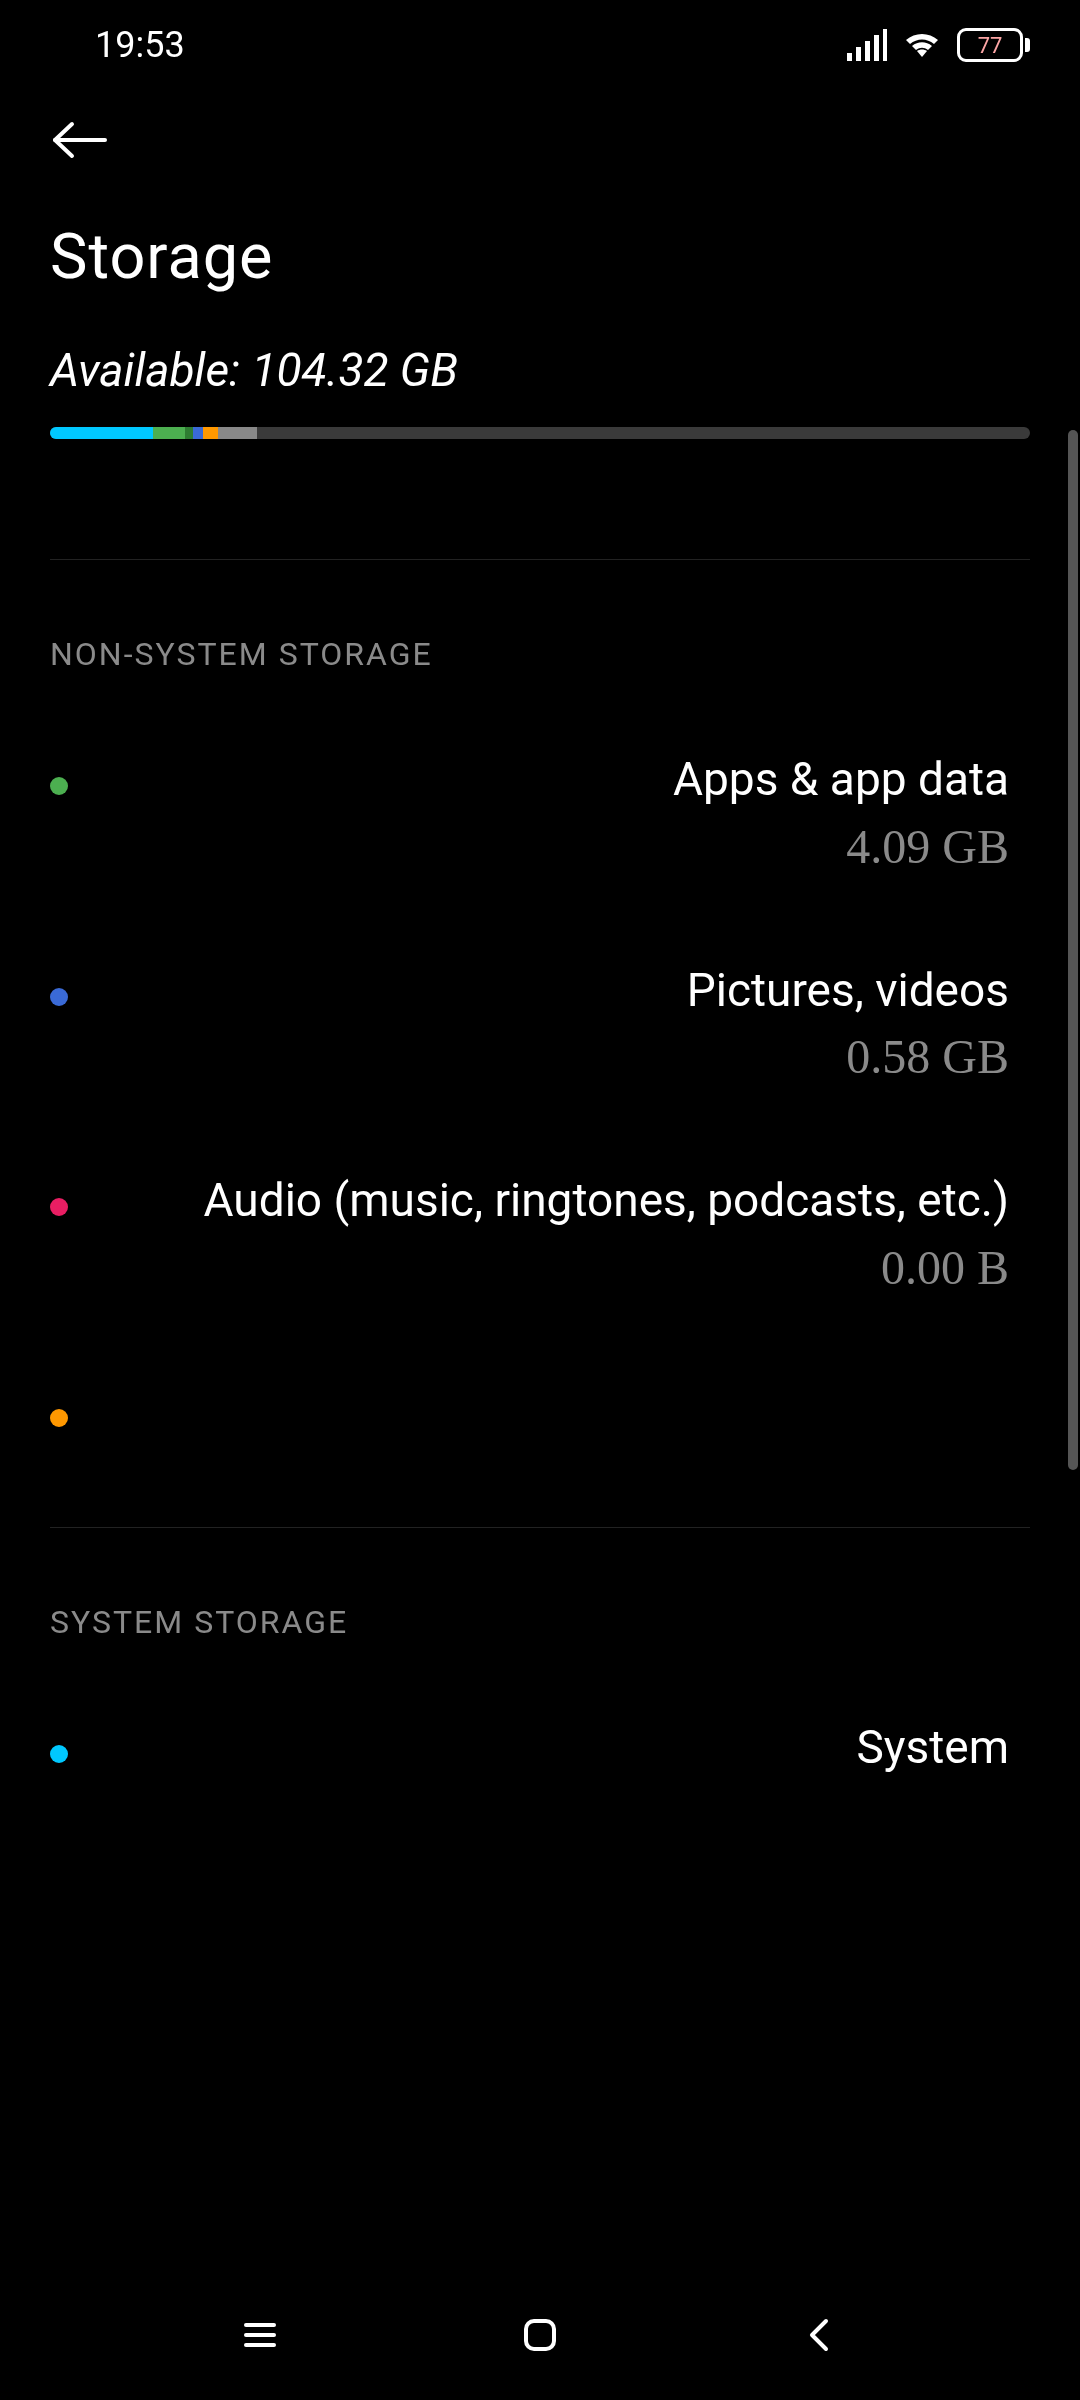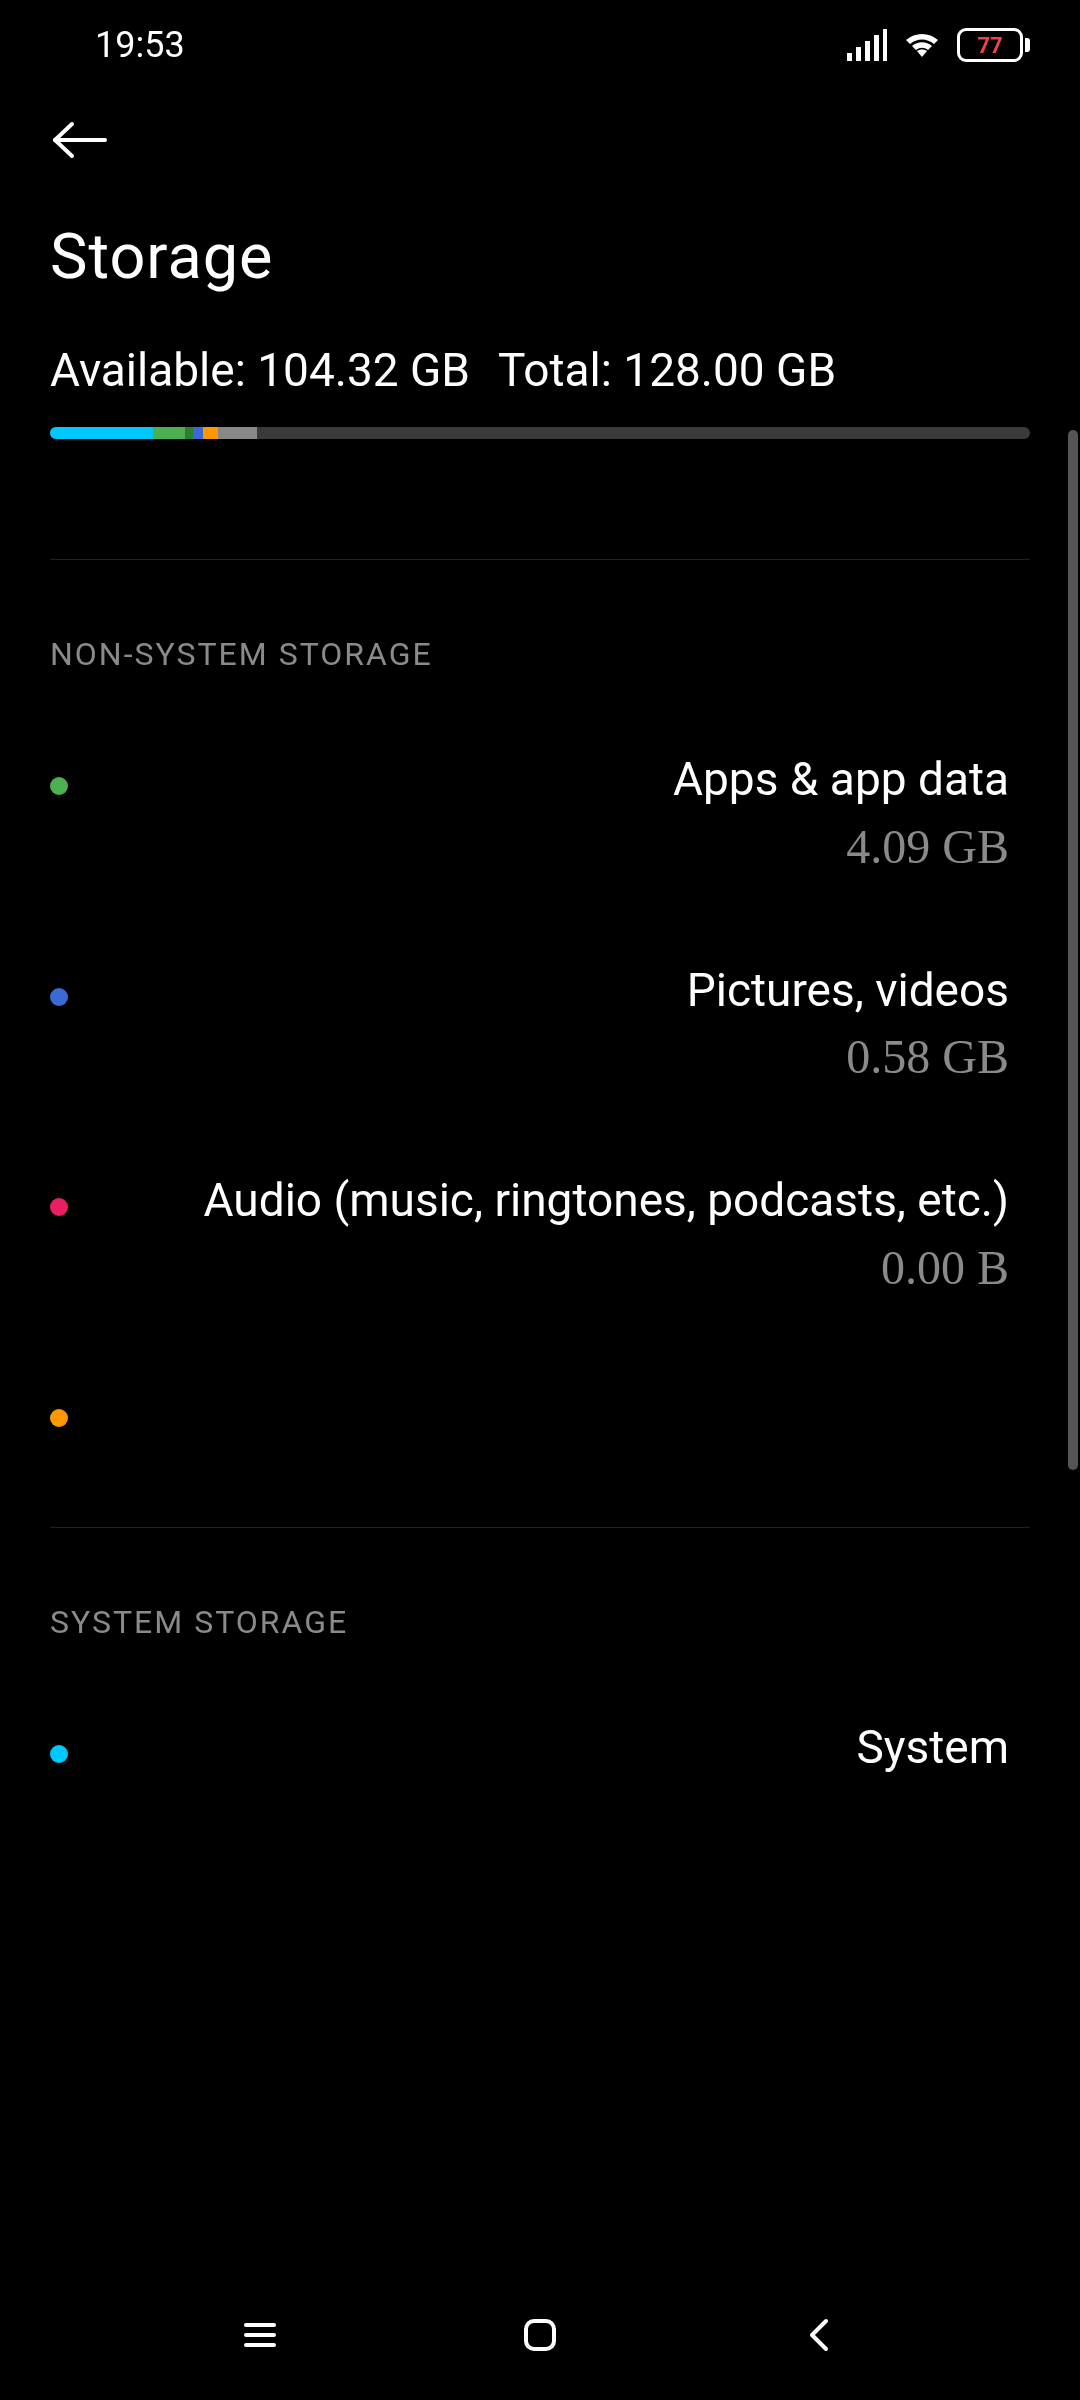--- a/index.html
+++ b/index.html
@@ -48,41 +48,42 @@
   }
   .battery-tip {
     width: 5px;
     height: 14px;
     background: #fff;
     border-radius: 0 3px 3px 0;
     margin-left: 2px;
   }
   .battery-text {
     font-size: 22px;
-    font-weight: 700;
-    color: #ef4444;
+    font-weight: 400;
+    color: #fca5a5;
   }
 
   
   .back-row {
     padding: 40px 50px 30px 50px;
   }
   .back-btn svg { display: block; }
 
   
   .page-title {
     font-size: 63px;
     font-weight: 400;
     padding: 30px 50px 50px 50px;
     letter-spacing: 1px;
   }
 
   
   .summary {
     padding: 0 50px;
+    font-style: italic;
   }
   .summary-text {
     font-size: 46px;
     font-weight: 400;
     display: flex;
     gap: 28px;
   }
   .progress-bar {
     margin-top: 30px;
     height: 12px;
@@ -209,24 +210,20 @@
 </div>
 
 <h1 class="page-title">Storage</h1>
 
 <div class="summary">
   <div class="summary-text">
     <span>
       <span>Available:</span>
       <span>104.32 GB</span>
     </span>
-    <span>
-      <span>Total:</span>
-      <span>128.00 GB</span>
-    </span>
   </div>
   <div class="progress-bar" id="progress-bar">
       <div class="seg" style="width: 10.5%; background: rgb(0, 200, 255);"></div>
       <div class="seg" style="width: 3.3%; background: rgb(76, 175, 80);"></div>
       <div class="seg" style="width: 0.8%; background: rgb(46, 125, 50);"></div>
       <div class="seg" style="width: 1%; background: rgb(58, 106, 214);"></div>
       <div class="seg" style="width: 1.5%; background: rgb(255, 152, 0);"></div>
       <div class="seg" style="width: 4%; background: rgb(136, 136, 136);"></div>
     </div>
 </div>

